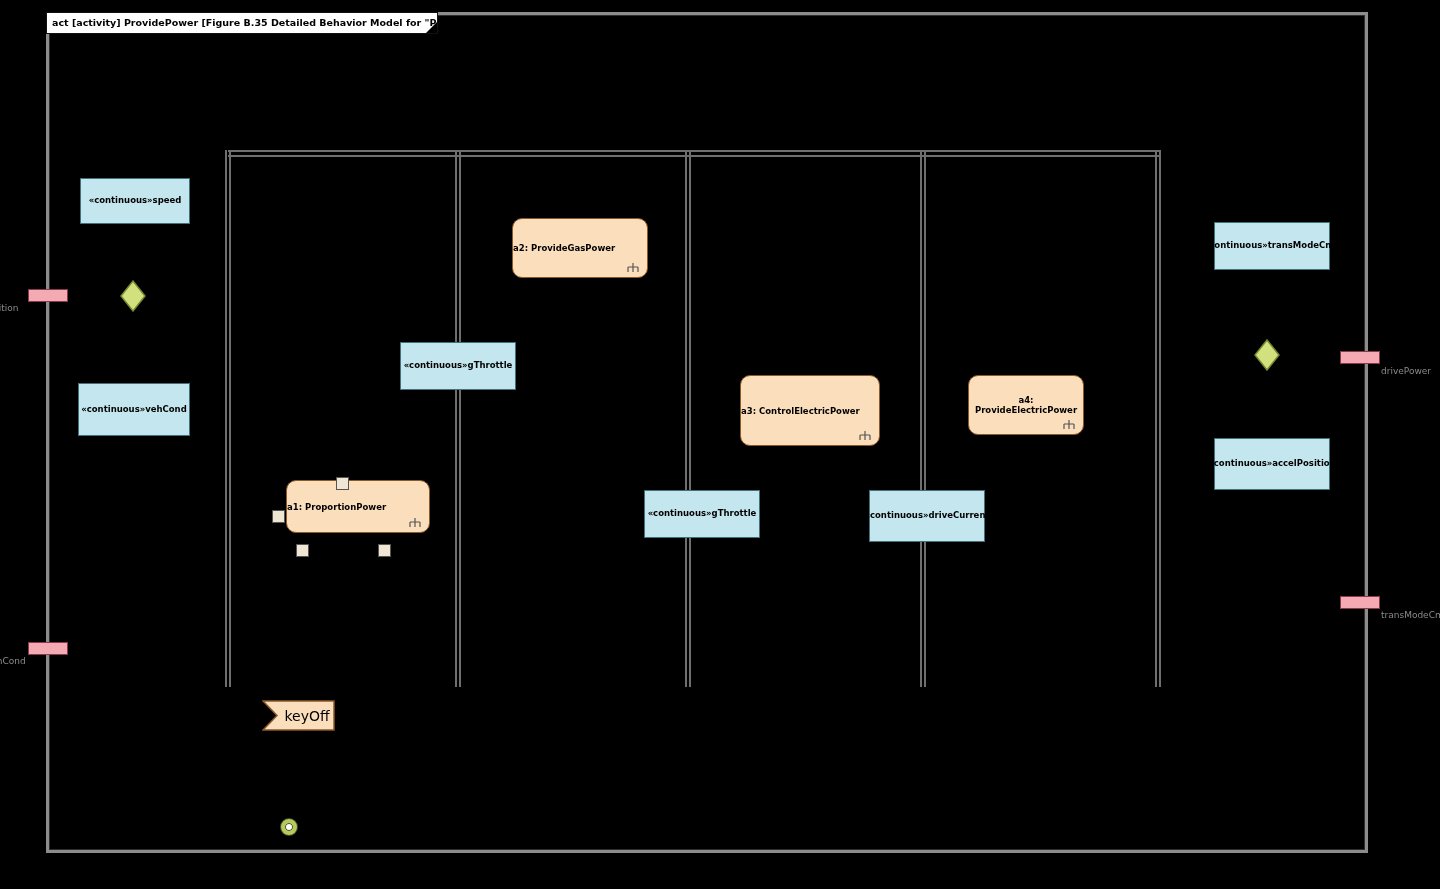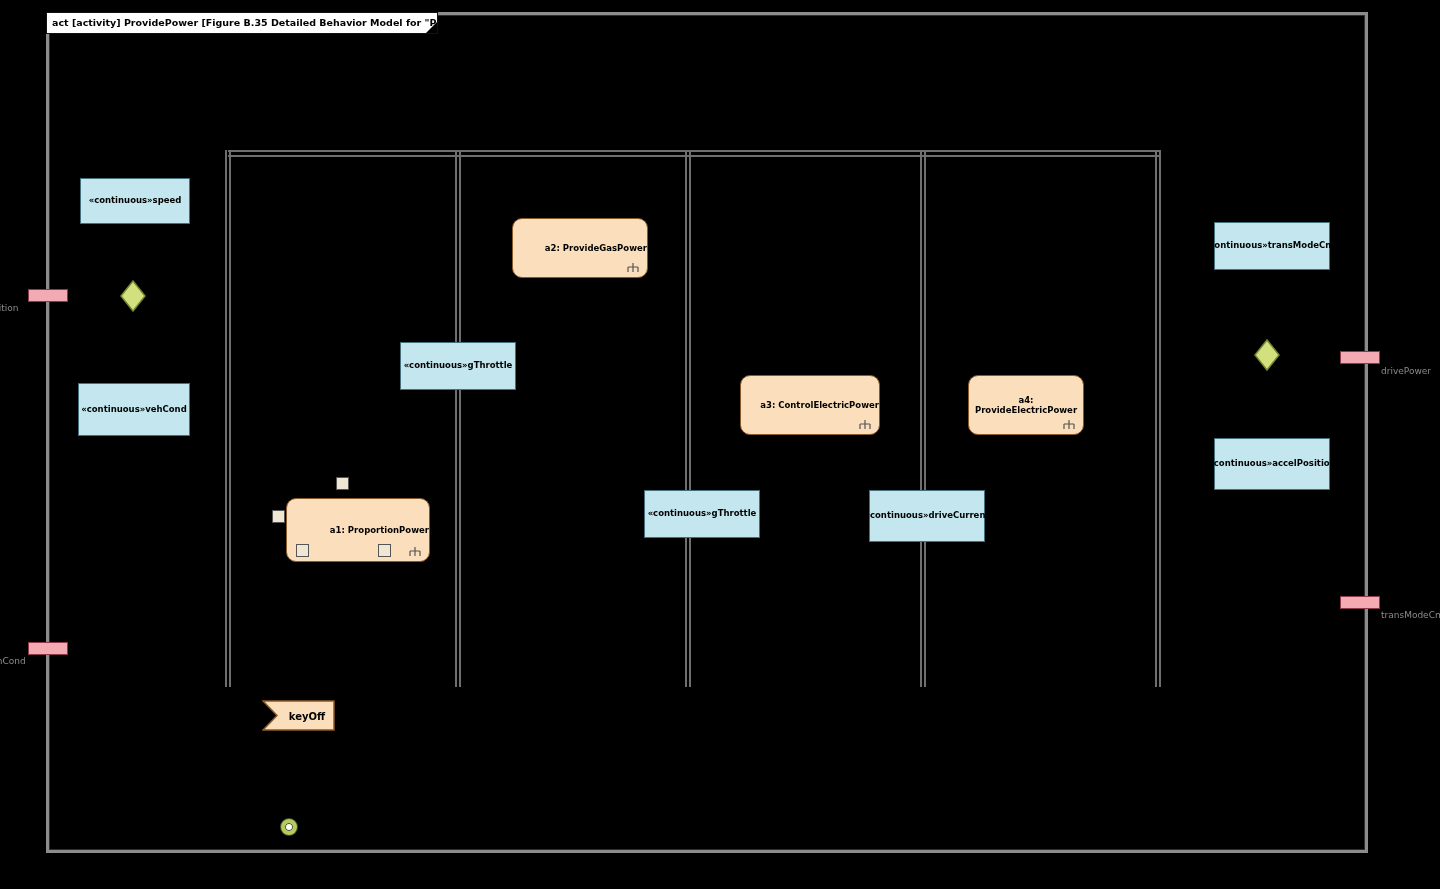--- a/index.html
+++ b/index.html
@@ -42,21 +42,21 @@
     position:absolute;box-sizing:border-box;
     background:#c4e7ef;border:1px solid #44707e;
     display:flex;flex-direction:row;align-items:center;justify-content:center;
     font-size:8.5px;font-weight:bold;color:#000;line-height:1.3;text-align:center;
   }
 
   
   .action{
     position:absolute;box-sizing:border-box;
     background:#fbdfbc;border:1.5px solid #8a5a28;border-radius:10px;
-    display:flex;align-items:center;justify-content:flex-end;
+    display:flex;align-items:center;justify-content:flex-start;
     font-size:8.5px;font-weight:bold;color:#000;text-align:center;
   }
   .action .rake{position:absolute;right:7px;bottom:4px;}
 
   .pin{
     position:absolute;width:13px;height:13px;box-sizing:border-box;
     background:#efe7d4;border:1px solid #555;
   }
 
   
@@ -67,21 +67,21 @@
   .plabel{
     position:absolute;color:#8a8a8a;font-size:9px;white-space:nowrap;
   }
 
   
   .flagwrap{position:absolute;}
   .flagwrap svg{position:absolute;left:0;top:0;}
   .flabel{
     position:absolute;left:16px;top:0;right:0;bottom:0;
     display:flex;align-items:center;justify-content:center;
-    font-size:10px;font-weight:bold;color:#000;
+    font-size:14px;font-weight:normal;color:#000;
   }
 
   
   .finalnode{
     position:absolute;width:8px;height:8px;background:#fff;border-radius:50%;
     border:4px solid #b3cc57;
     box-shadow:0 0 0 1px #4c4c30, inset 0 0 0 1px #4c4c30;
   }
 </style>
 </head>
@@ -121,33 +121,33 @@
 </div>
 <div class="onode" style="left:1214px;top:222px;width:116px;height:48px">
   <span>«continuous»</span>
   <span>transModeCmd</span>
 </div>
 <div class="onode" style="left:1214px;top:438px;width:116px;height:52px">
   <span>«continuous»</span>
   <span>accelPosition</span>
 </div>
 
-<div class="action" style="left:286px;top:498px;width:144px;height:64px">
+<div class="action" style="left:286px;top:480px;width:144px;height:53px">
   <span>a1: ProportionPower</span>
   <svg class="rake" width="14" height="11" viewBox="0 0 14 11">
       <path d="M2 10 V5 M7 10 V5 M12 10 V5 M2 5 H12 M7 5 V1" stroke="#555" stroke-width="1.2" fill="none"></path>
     </svg>
 </div>
 <div class="action" style="left:512px;top:218px;width:136px;height:60px">
   <span>a2: ProvideGasPower</span>
   <svg class="rake" width="14" height="11" viewBox="0 0 14 11">
       <path d="M2 10 V5 M7 10 V5 M12 10 V5 M2 5 H12 M7 5 V1" stroke="#555" stroke-width="1.2" fill="none"></path>
     </svg>
 </div>
-<div class="action" style="left:740px;top:375px;width:140px;height:60px">
+<div class="action" style="left:740px;top:375px;width:140px;height:71px">
   <span>a3: ControlElectricPower</span>
   <svg class="rake" width="14" height="11" viewBox="0 0 14 11">
       <path d="M2 10 V5 M7 10 V5 M12 10 V5 M2 5 H12 M7 5 V1" stroke="#555" stroke-width="1.2" fill="none"></path>
     </svg>
 </div>
 <div class="action" style="left:968px;top:375px;width:116px;height:60px">
   <span>a4: ProvideElectricPower</span>
   <svg class="rake" width="14" height="11" viewBox="0 0 14 11">
       <path d="M2 10 V5 M7 10 V5 M12 10 V5 M2 5 H12 M7 5 V1" stroke="#555" stroke-width="1.2" fill="none"></path>
     </svg>

